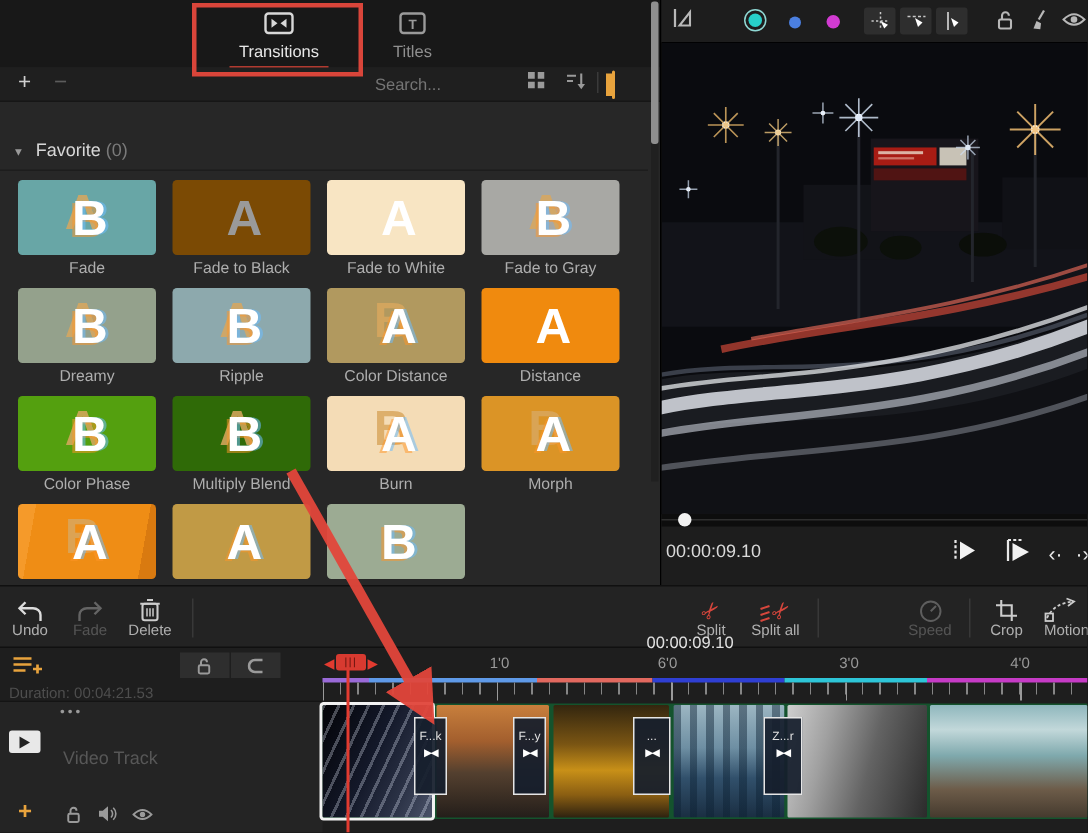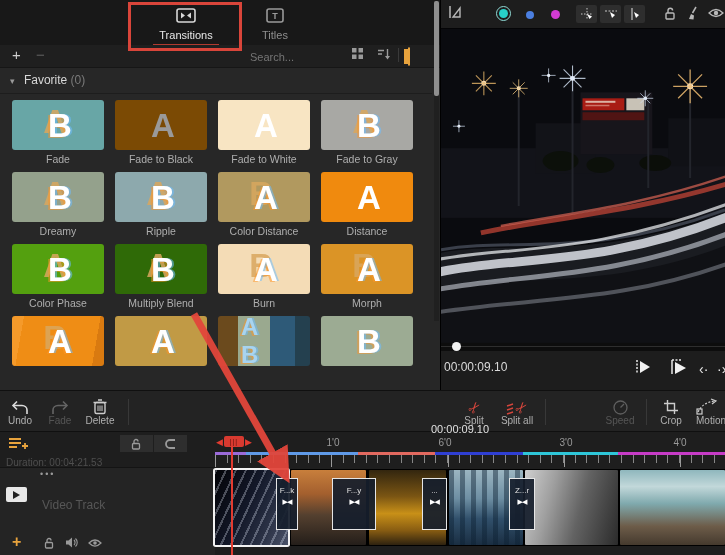--- a/index.html
+++ b/index.html
@@ -20,21 +20,21 @@
   .libbar{position:absolute;left:0;top:45px;width:100%;height:22px;background:#1f1f1f;border-bottom:1px solid #161616;}
   .pm{position:absolute;top:0;font-size:15px;color:#cfcfcf;line-height:20px;cursor:pointer;}
   .search{position:absolute;left:248px;top:2px;width:92px;height:17px;background:transparent;border:none;color:#8a8a8a;
           font-size:11px;font-family:"Liberation Sans",sans-serif;outline:none;}
   .libbar .mini{position:absolute;top:3px;color:#9a9a9a;cursor:pointer;}
   .vdiv{position:absolute;top:3px;width:1px;height:14px;background:#3a3a3a;}
   .collapse-ic{width:13px;height:13px;border:1.5px solid #e8a33d;border-radius:2px;position:relative;}
   .collapse-ic::after{content:"";position:absolute;right:1px;top:1px;bottom:1px;width:4px;background:#e8a33d;}
 
   .sections{position:absolute;left:0;top:67px;width:432px;bottom:0;overflow:hidden;}
-  .sechdr{height:26px;line-height:26px;padding-left:10px;font-size:12px;color:#d8d8d8;border-bottom:1px solid #1d1d1d;cursor:pointer;}
+  .sechdr{height:26px;line-height:26px;padding-left:10px;font-size:12px;color:#d8d8d8;border-bottom:1px solid #1d1d1d;cursor:pointer;margin-top:20px;}
   .sechdr .chev{color:#9a9a9a;font-size:9px;margin-right:6px;}
   .sechdr .cnt{color:#7a7a7a;}
   .scrollbar{position:absolute;right:1px;top:1px;width:5px;height:320px;background:#202020;}
   .scrollthumb{position:absolute;left:0;top:0;width:5px;height:95px;background:#8f8f8f;border-radius:2px;}
 
   .grid{display:flex;flex-wrap:wrap;padding:6px 0 0 12px;}
   .tile{width:92px;margin:0 11px 6px 0;cursor:pointer;}
   .timg{position:relative;height:50px;border-radius:3px;overflow:hidden;}
   .tletter{position:absolute;left:50%;top:50%;font-weight:bold;font-size:33px;font-family:"Liberation Sans",sans-serif;}
   .tghost{transform:translate(-62%,-58%);color:#d9a75f;opacity:.85;}
@@ -76,21 +76,21 @@
   .ph-chip .ar{color:#e23b30;font-size:9px;padding:0 1px;}
   .ph-box{width:20px;height:11px;background:#d83a30;border-radius:2px;color:#5a0f0a;font-size:7px;line-height:11px;text-align:center;letter-spacing:1px;}
   .ruler{position:absolute;left:215px;top:0;width:510px;height:35px;cursor:pointer;}
   .rlabel{position:absolute;top:5px;width:30px;text-align:center;font-size:10px;color:#9a9a9a;}
   .rsegs{position:absolute;left:0;top:20px;width:510px;height:3px;display:block;}
   .rseg{position:absolute;top:0;height:3px;}
   .rticks{position:absolute;left:0;top:23px;width:510px;height:8px;
      background:repeating-linear-gradient(90deg,#868686 0 1px,transparent 1px 11.6px);}
   .rticks2{position:absolute;left:0;top:23px;width:510px;height:12px;
      background:repeating-linear-gradient(90deg,#9a9a9a 0 1px,transparent 1px 116.3px);}
-  .clips{position:absolute;left:215px;top:37px;width:510px;height:77px;background:#000000;}
+  .clips{position:absolute;left:215px;top:37px;width:510px;height:77px;background:#14532d;}
   .clip{position:absolute;top:1px;height:75px;border-radius:1px;cursor:pointer;}
   .tmarker{position:absolute;top:9px;height:52px;background:rgba(22,30,44,.93);border:1px solid #e6e6e6;z-index:5;
            text-align:center;color:#e2e2e2;cursor:pointer;box-sizing:border-box;}
   .tmarker .mlab{font-size:8px;margin-top:7px;white-space:nowrap;overflow:hidden;}
   .tmarker .bow{font-size:7px;letter-spacing:-1px;margin-top:3px;color:#ffffff;}
   .playline{position:absolute;left:231px;top:4px;bottom:0;width:2px;background:#e23b30;z-index:30;pointer-events:none;}
   .trackdots{position:absolute;left:40px;top:37px;font-size:9px;color:#9a9a9a;letter-spacing:2px;cursor:pointer;}
   .trackname{position:absolute;left:42px;top:66px;font-size:12px;color:#575757;}
   .vtrack-ic{position:absolute;left:6px;top:55px;width:21px;height:15px;background:#e8e8e8;border-radius:2px;cursor:pointer;}
   .vtrack-ic::after{content:"";position:absolute;left:7px;top:3.5px;border-left:7px solid #222;border-top:4px solid transparent;border-bottom:4px solid transparent;}
@@ -267,27 +267,20 @@
         </div>
 
         <div class="tile">
           <div class="timg" style="background:#c19a45">
             <span class="tletter tghost"></span>
             <span class="tletter tmain">A</span>
           </div>
 
         </div>
 
-        <div class="tile">
-          <div class="timg" style="background:linear-gradient(90deg,#6b4a1d 0 22%,#9aa98f 22% 56%,#2e5a78 56% 84%,#24404f 84% 100%)">
-            <span class="tletter tghost"></span>
-            <span class="tletter tmain" style="color:#a8d4f0;font-size:24px;letter-spacing:4px;transform:translate(-50%,-50%)">A B</span>
-          </div>
-
-        </div>
 
         <div class="tile">
           <div class="timg" style="background:#9cab93">
             <span class="tletter tghost"></span>
             <span class="tletter tmain">B</span>
           </div>
 
         </div>
 
     </div>
@@ -601,21 +594,21 @@
 
       <div class="clip" style="left:310px;width:93px;background:linear-gradient(105deg,#cfcfcf 0%,#a0a0a0 28%,#636363 58%,#2b2b2b 100%)"></div>
 
       <div class="clip" style="left:405px;width:105px;background:linear-gradient(#8fb7bd 0%,#c2d8da 22%,#7fa9ad 45%,#6d5c49 75%,#453a2e 100%)"></div>
 
       <div class="tmarker" style="left:61px;width:22px">
         <div class="mlab">F...k</div>
         <div class="bow">▶◀</div>
       </div>
 
-      <div class="tmarker" style="left:117px;width:44px">
+      <div class="tmarker" style="left:127px;width:22px">
         <div class="mlab">F...y</div>
         <div class="bow">▶◀</div>
       </div>
 
       <div class="tmarker" style="left:207px;width:25px">
         <div class="mlab">...</div>
         <div class="bow">▶◀</div>
       </div>
 
       <div class="tmarker" style="left:294px;width:26px">

